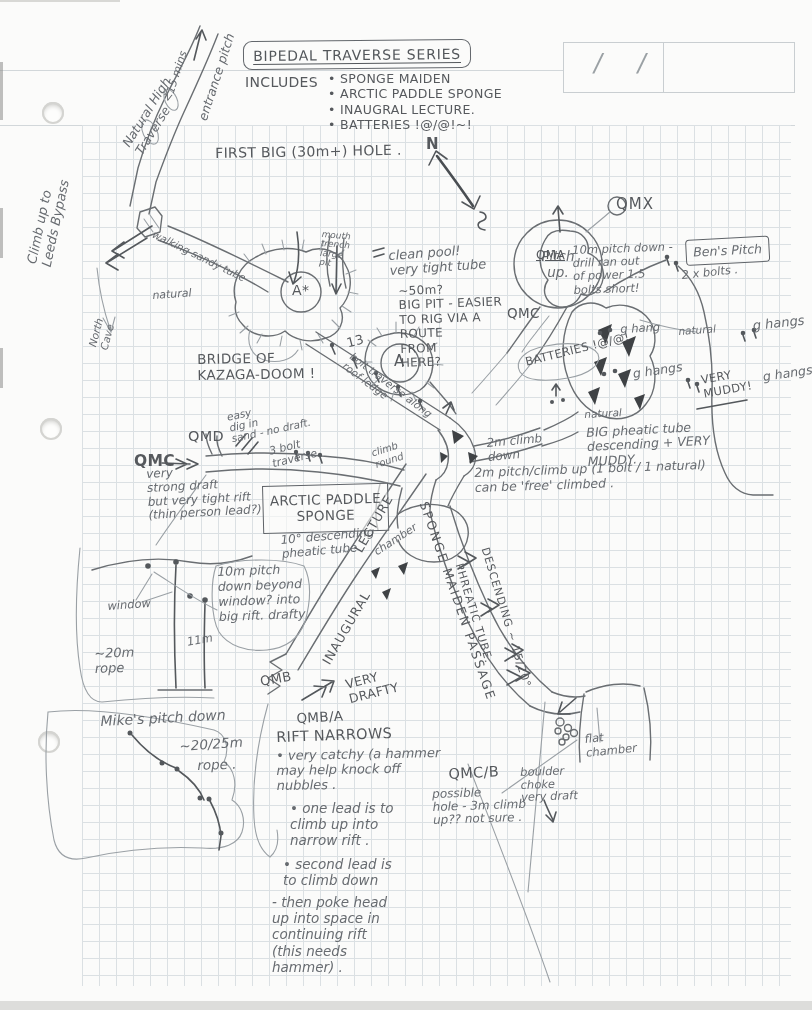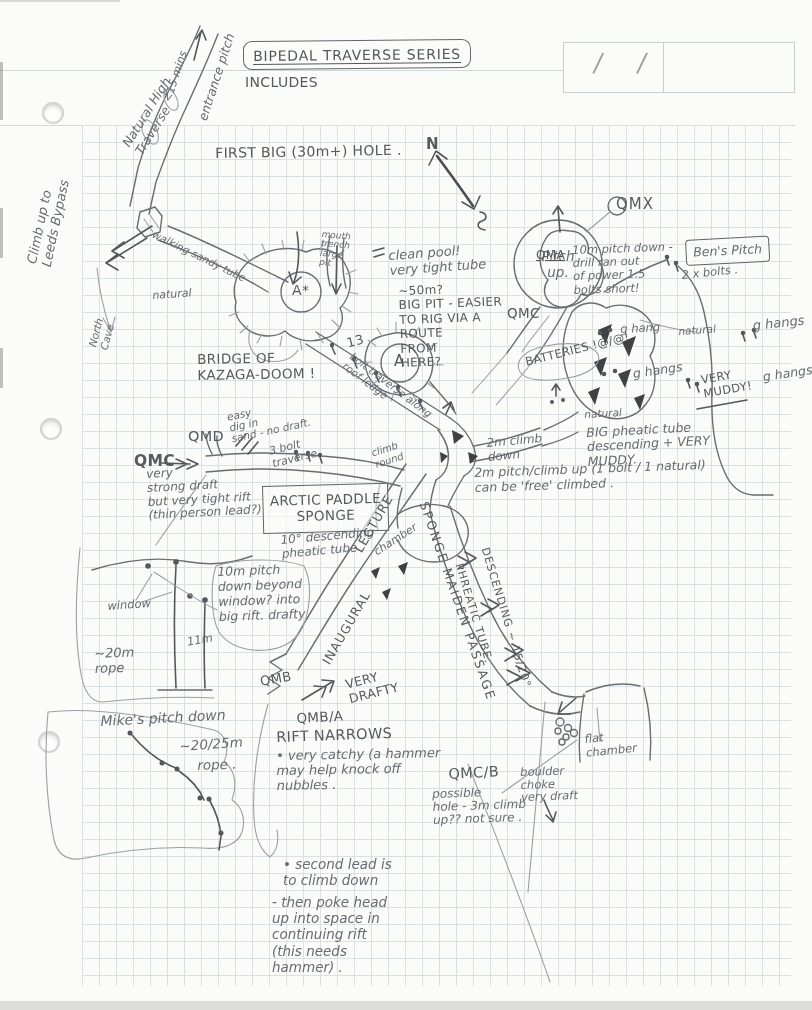--- a/index.html
+++ b/index.html
@@ -56,20 +56,24 @@
 
   <div class="header-box">
     <div class="header-div"></div>
     <span class="date-marks">/      /</span>
   </div>
 
   <div class="title-box">
     <span class="title-text">BIPEDAL TRAVERSE SERIES</span>
   </div>
   <span class="lbl c" style="left:245px;top:74px;font-size:14px;text-align:right;">INCLUDES</span>
+  <span class="lbl c" style="left:328px;top:71px;font-size:12.5px;line-height:1.22;">• SPONGE MAIDEN
+• ARCTIC PADDLE SPONGE
+• INAUGRAL LECTURE.
+• BATTERIES !@/@!~!</span>
 
   <svg width="812" height="1010" viewBox="0 0 812 1010" style="position:absolute;left:0;top:0;">
     <defs>
       <pattern id="hatch" width="6" height="6" patternUnits="userSpaceOnUse" patternTransform="rotate(40)">
         <line x1="0" y1="0" x2="0" y2="6" stroke="#c2c7cb" stroke-width="1.2"></line>
       </pattern>
     </defs>
 
     <g>
       <path class="pl" d="M200,26 C190,52 176,76 165,98 C154,120 145,144 138,168 L130,206"></path>
@@ -372,20 +376,23 @@
   <span class="lbl s" style="left:197px;top:758px;font-size:13.5px;transform:rotate(-2deg);">rope .</span>
 
   <span class="lbl c" style="left:259px;top:674px;font-size:13px;transform:rotate(-10deg);">QMB</span>
   <span class="lbl c" style="left:344px;top:678px;font-size:12.5px;transform:rotate(-14deg);">VERY
 DRAFTY</span>
   <span class="lbl c" style="left:296px;top:711px;font-size:13.5px;transform:rotate(-3deg);">QMB/A</span>
   <span class="lbl c" style="left:276px;top:729px;font-size:14.5px;transform:rotate(-2deg);">RIFT NARROWS</span>
   <span class="lbl s" style="left:276px;top:749px;font-size:13px;line-height:1.15;transform:rotate(-1deg);">• very catchy (a hammer
 may help knock off
 nubbles .</span>
+  <span class="lbl s" style="left:290px;top:800px;font-size:13.5px;line-height:1.2;">• one lead is to
+climb up into
+narrow rift .</span>
   <span class="lbl s" style="left:283px;top:856px;font-size:13.5px;line-height:1.2;">• second lead is
 to climb down</span>
   <span class="lbl s" style="left:272px;top:894px;font-size:13.5px;line-height:1.2;">- then poke head
 up into space in
 continuing rift
 (this needs
  hammer) .</span>
 
   <span class="lbl c" style="left:448px;top:766px;font-size:14.5px;transform:rotate(-3deg);">QMC/B</span>
   <span class="lbl s" style="left:432px;top:788px;font-size:12px;line-height:1.1;transform:rotate(-2deg);">possible

